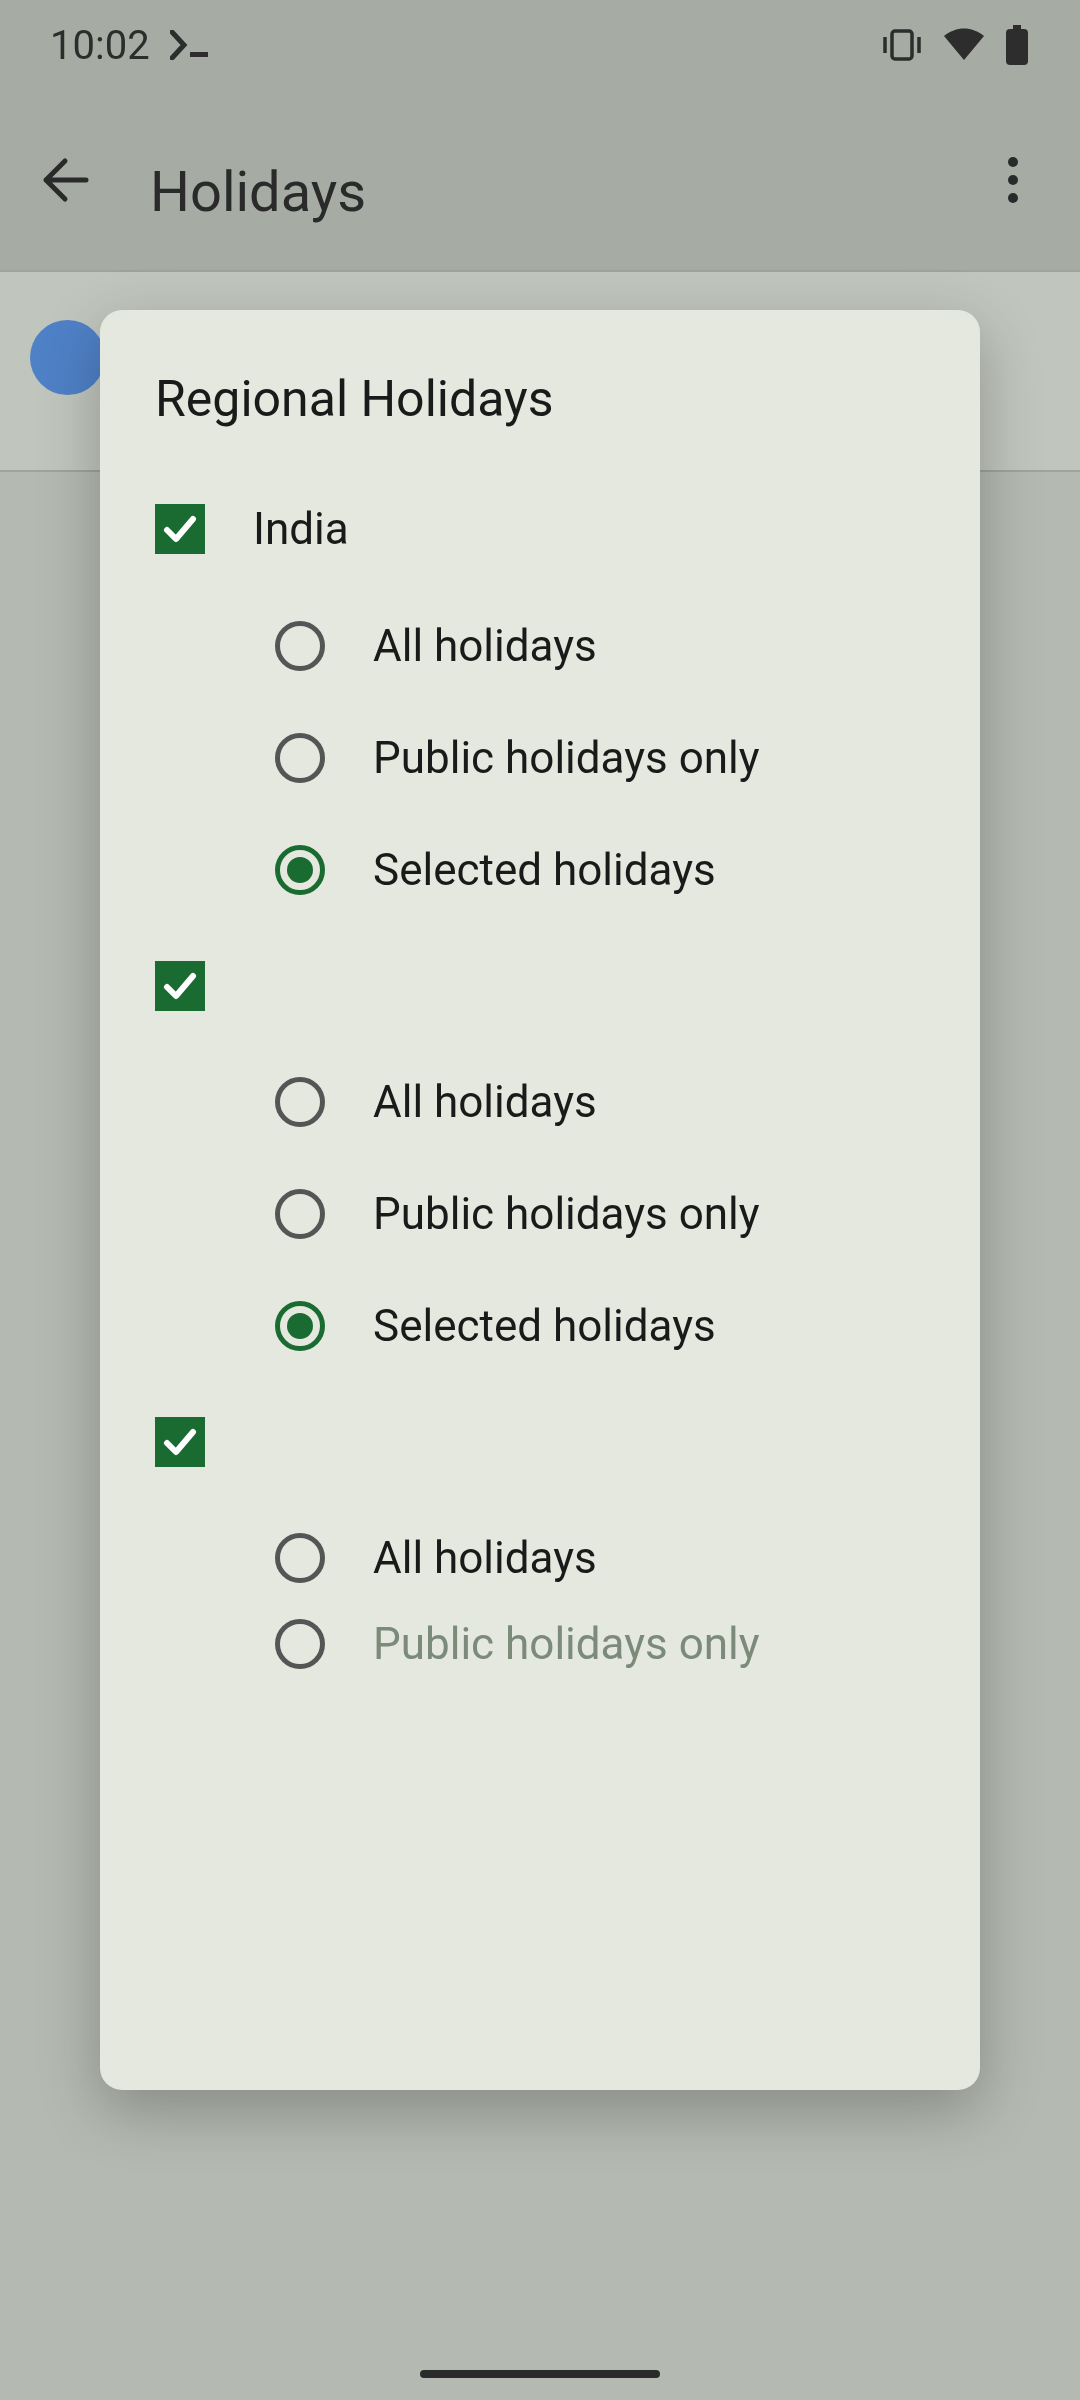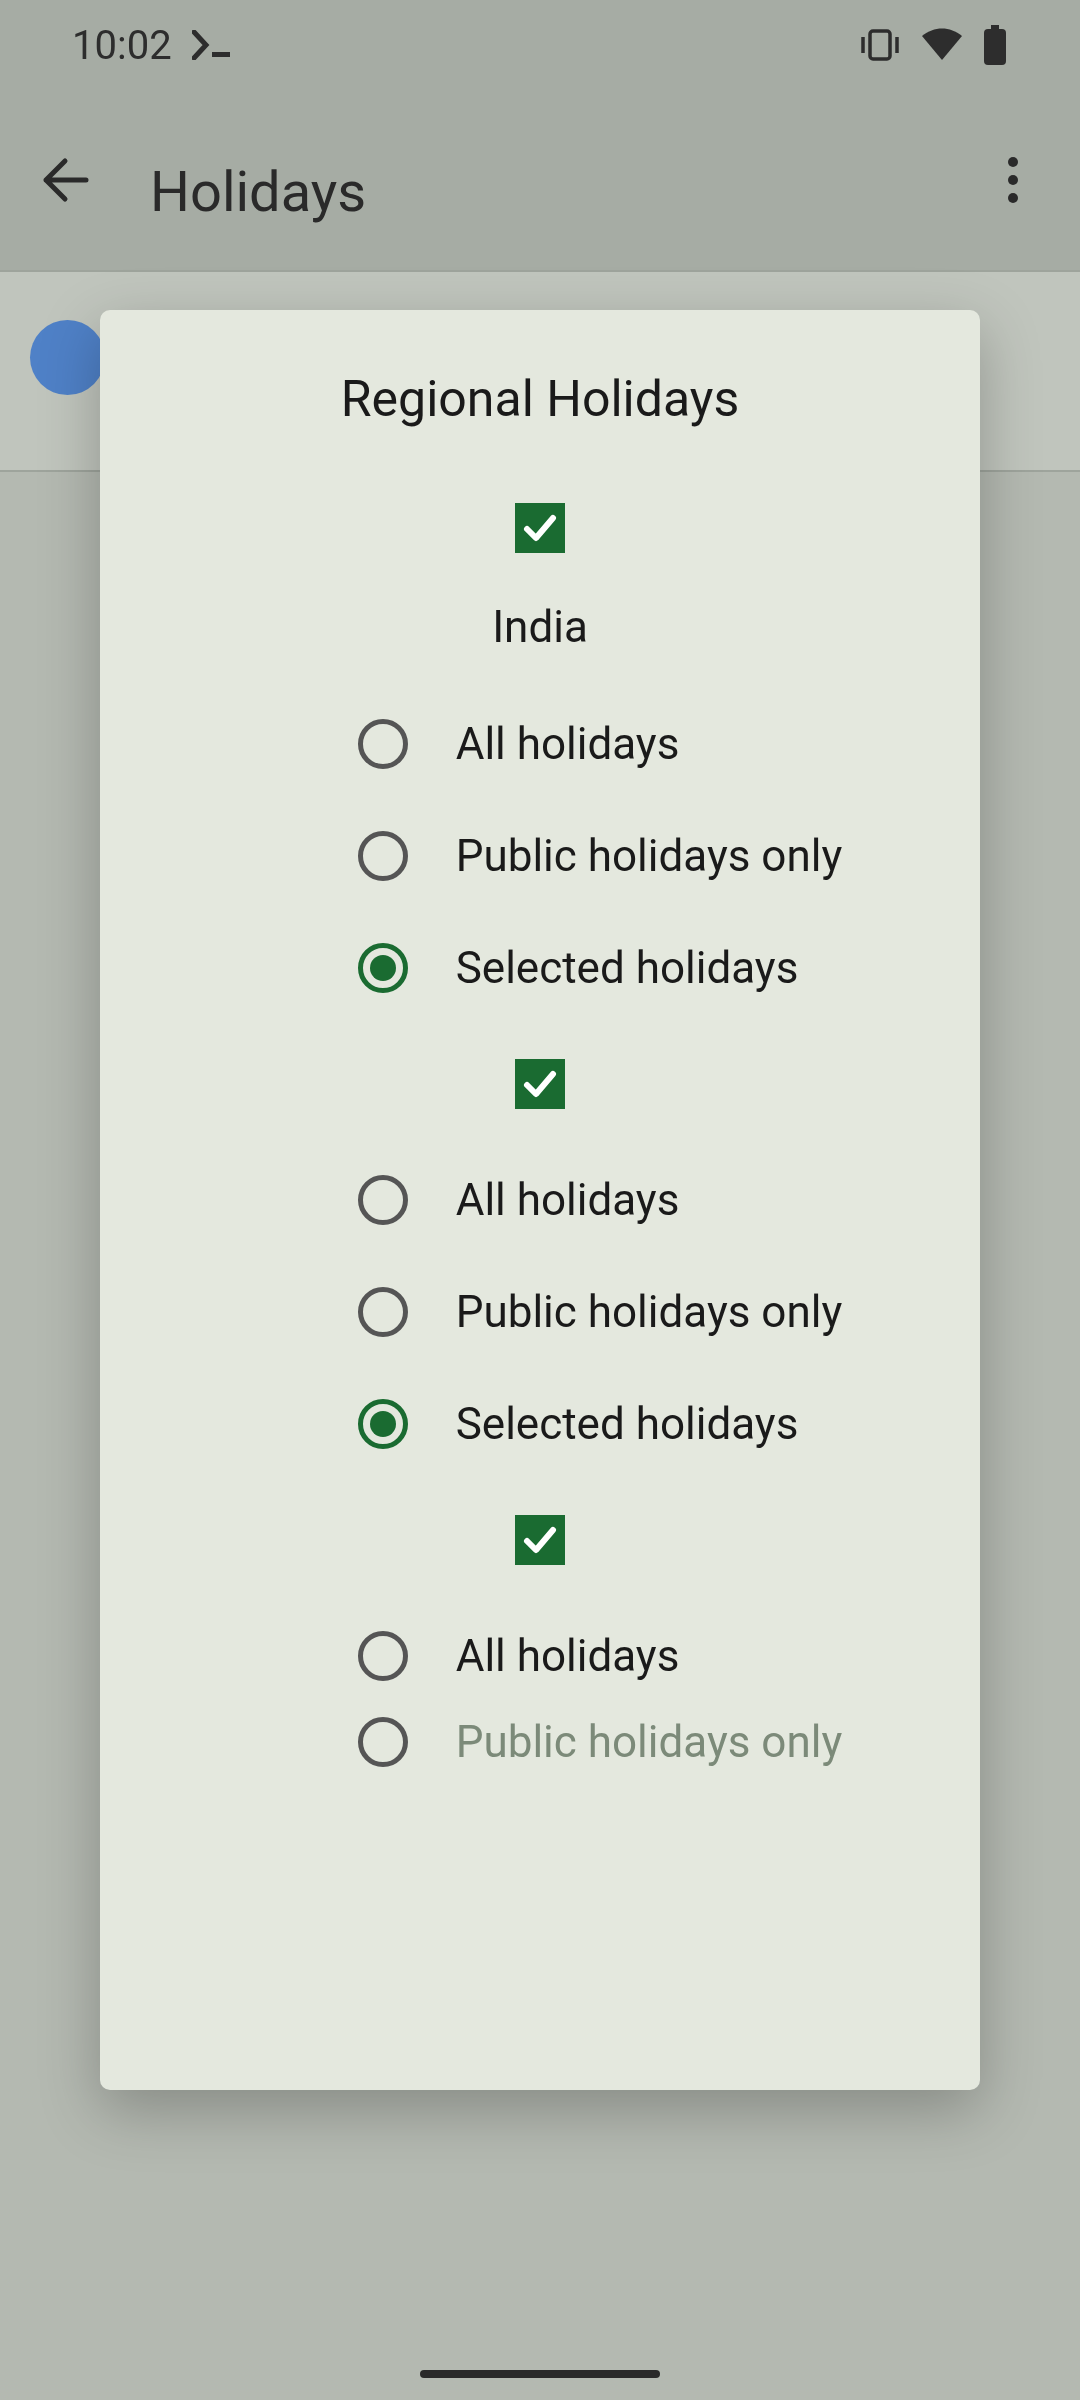--- a/index.html
+++ b/index.html
@@ -11,21 +11,21 @@
       position: relative;
       overflow: hidden;
     }
     
     
     .status-bar {
       height: 90px;
       display: flex;
       justify-content: space-between;
       align-items: center;
-      padding: 0 72px;
+      padding: 0 50px;
       color: #2d2d2d;
     }
     .status-left {
       display: flex;
       align-items: center;
       gap: 20px;
       font-size: 40px;
       font-weight: 400;
     }
     .status-right {
@@ -83,45 +83,43 @@
     }
     
     
     .dialog {
       position: absolute;
       top: 310px;
       left: 100px;
       right: 100px;
       bottom: 310px;
       background: #e4e8de;
-      border-radius: 10px;
+      border-radius: 22px;
       box-shadow: 0 20px 60px rgba(0,0,0,0.25);
       display: flex;
       flex-direction: column;
       overflow: hidden;
-      align-items: center;
     }
     .dialog-title {
       font-size: 50px;
       font-weight: 400;
       color: #1a1a1a;
       padding: 60px 55px 40px;
     }
     .dialog-body {
       flex: 1;
       overflow: hidden;
       padding: 0 0 0 0;
     }
     
     .region-row {
       display: flex;
       align-items: center;
       padding: 35px 55px;
       gap: 48px;
-      flex-direction: column;
     }
     .region-label {
       font-size: 44px;
       color: #1a1a1a;
     }
     .checkbox {
       width: 50px;
       height: 50px;
       background: #1a6b31;
       display: flex;

